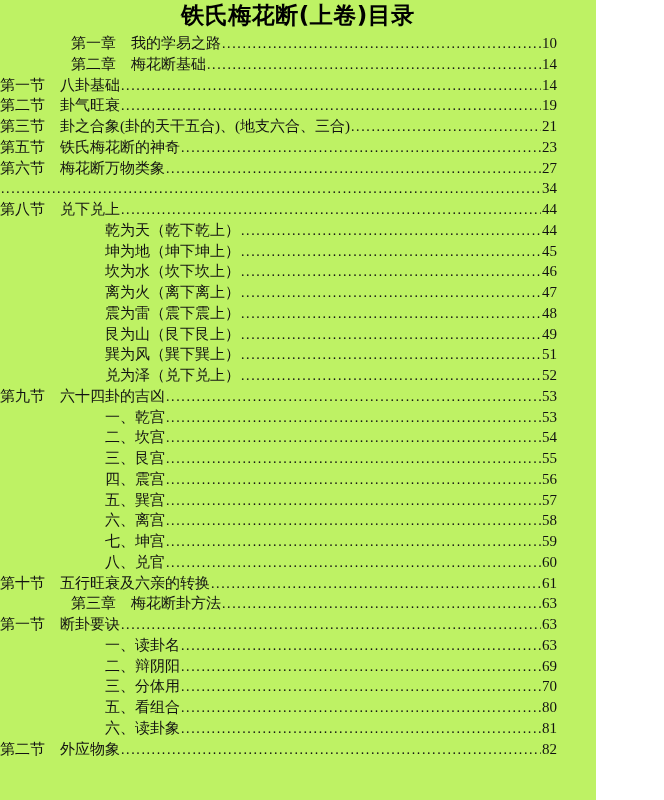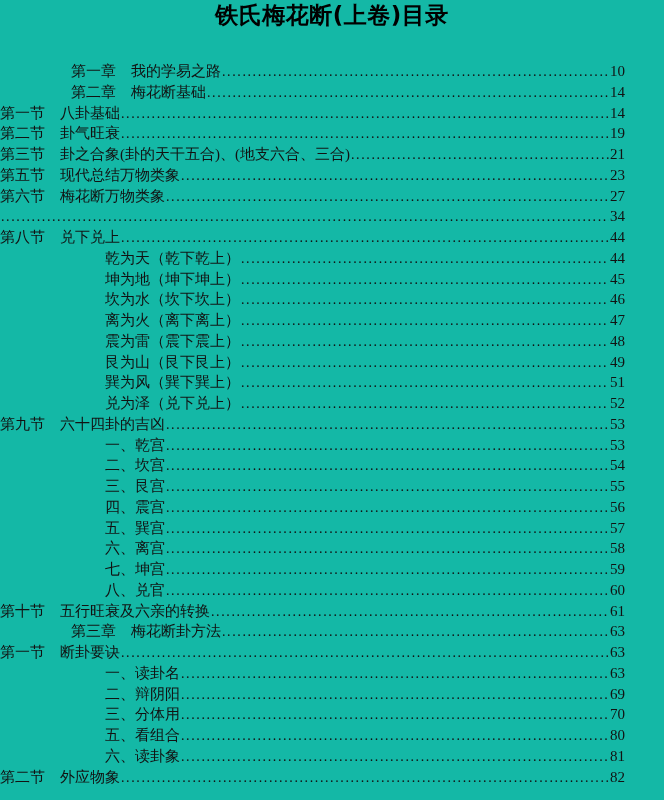--- a/index.html
+++ b/index.html
@@ -1,20 +1,20 @@
 <!DOCTYPE html>
 <html><head>
 <meta charset="utf-8">
 <style>
   html, body { margin: 0; padding: 0; background: #ffffff; }
   .page {
     position: relative;
-    width: 664px;
+    width: 596px;
     height: 800px;
-    background: #14b8a6;
+    background: #bef264;
     color: #121212;
     font-family: "Liberation Serif", "DejaVu Serif", serif;
     overflow: hidden;
     box-sizing: border-box;
   }
   .title {
     margin: 0;
     padding-top: 1px;
     text-align: center;
     font-family: "DejaVu Sans", "Liberation Sans", sans-serif;
@@ -45,21 +45,21 @@
     overflow: hidden;
     white-space: nowrap;
     margin: 0 1px;
     min-width: 8px;
   }
   .dots::after {
     content: "................................................................................................................................................................................................";
     letter-spacing: 1.6px;
     font-size: 14px;
   }
-  .pg { white-space: nowrap; margin-top: 28px; }
+  .pg { white-space: nowrap; }
 </style>
 </head>
 <body>
 
 <div class="page">
   <h1 class="title">铁氏梅花断(上卷)目录</h1>
   <div class="toc">
       <div class="row lvl1">
         <span class="lbl">第一章　我的学易之路</span>
         <span class="dots"></span>
@@ -79,21 +79,21 @@
         <span class="lbl">第二节　卦气旺衰</span>
         <span class="dots"></span>
         <span class="pg">19</span>
       </div>
       <div class="row lvl2">
         <span class="lbl">第三节　卦之合象(卦的天干五合)、(地支六合、三合)</span>
         <span class="dots"></span>
         <span class="pg">21</span>
       </div>
       <div class="row lvl2">
-        <span class="lbl">第五节　现代总结万物类象</span>
+        <span class="lbl">第五节　铁氏梅花断的神奇</span>
         <span class="dots"></span>
         <span class="pg">23</span>
       </div>
       <div class="row lvl2">
         <span class="lbl">第六节　梅花断万物类象</span>
         <span class="dots"></span>
         <span class="pg">27</span>
       </div>
       <div class="row lvl2">
         <span class="dots"></span>

